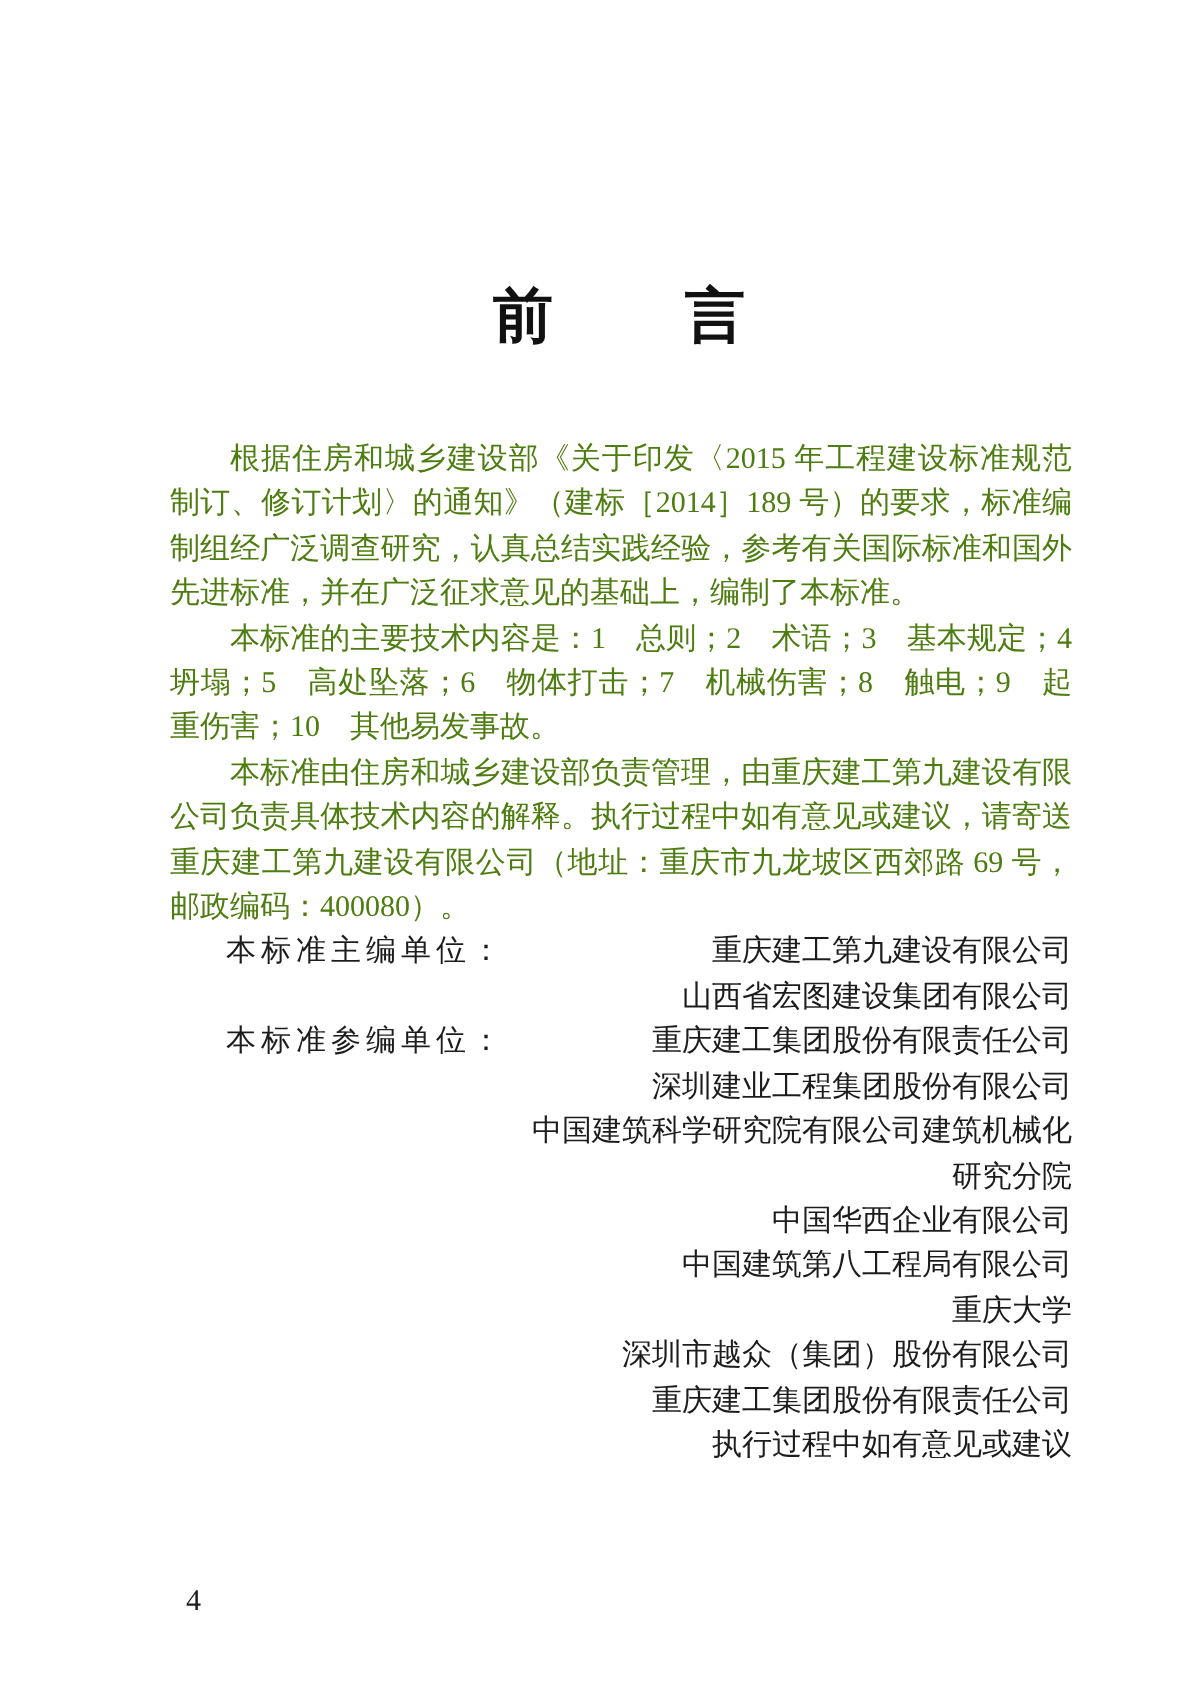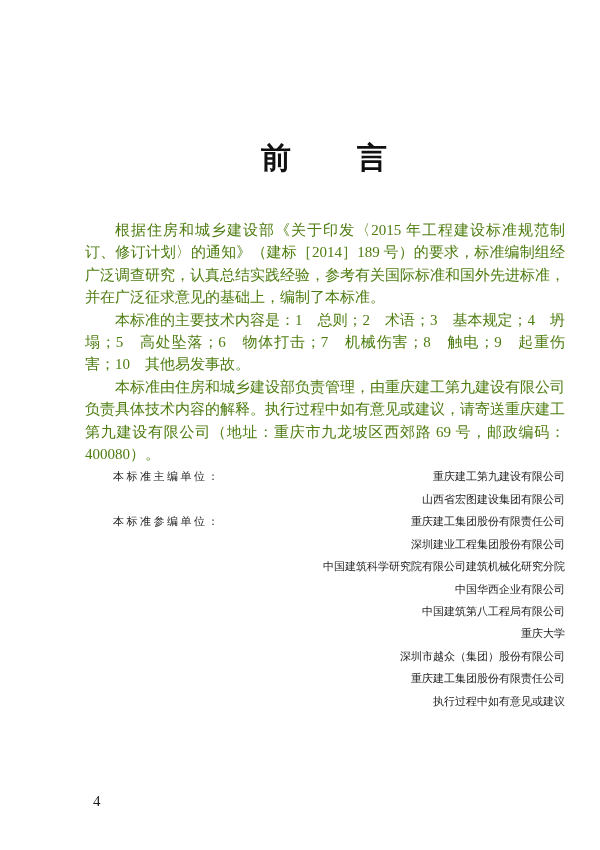--- a/index.html
+++ b/index.html
@@ -12,21 +12,21 @@
     height: 850px;
     overflow: hidden;
     font-family: "Liberation Serif", "DejaVu Serif", serif;
     color: #1c1c1c;
     position: relative;
   }
   .page {
     box-sizing: border-box;
     width: 600px;
     height: 850px;
-    padding: 138px 35px 0 85px;
+    padding: 138px 64px 0 85px;
     position: relative;
   }
   .title {
     margin: 0 0 40px 0;
     text-align: center;
     font-size: 30px;
     font-weight: bold;
     letter-spacing: 2px;
     color: #111;
   }
@@ -35,21 +35,21 @@
     font-size: 15px;
     line-height: 22.4px;
     text-align: justify;
     text-indent: 2em;
     color: #4d7c0f;
   }
   .org-block {
     display: flex;
     align-items: flex-start;
     padding-left: 28px;
-    font-size: 11px;
+    font-size: 15px;
     line-height: 22.4px;
   }
   .org-label {
     flex: 0 0 152px;
     width: 152px;
     letter-spacing: 2.5px;
     white-space: nowrap;
   }
   .org-list {
     flex: 1 1 auto;

